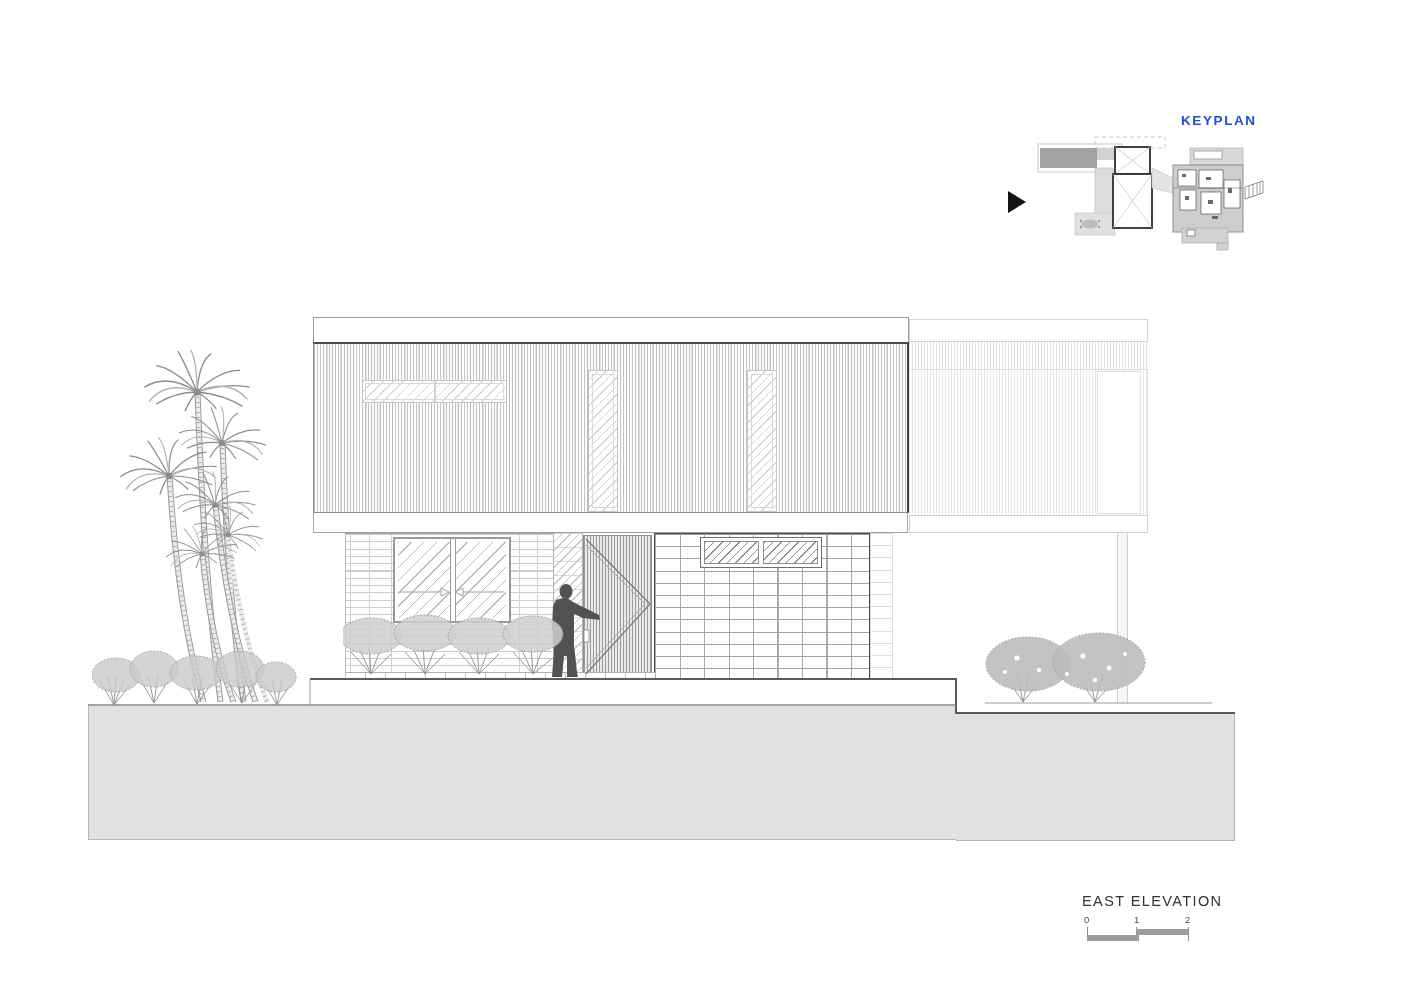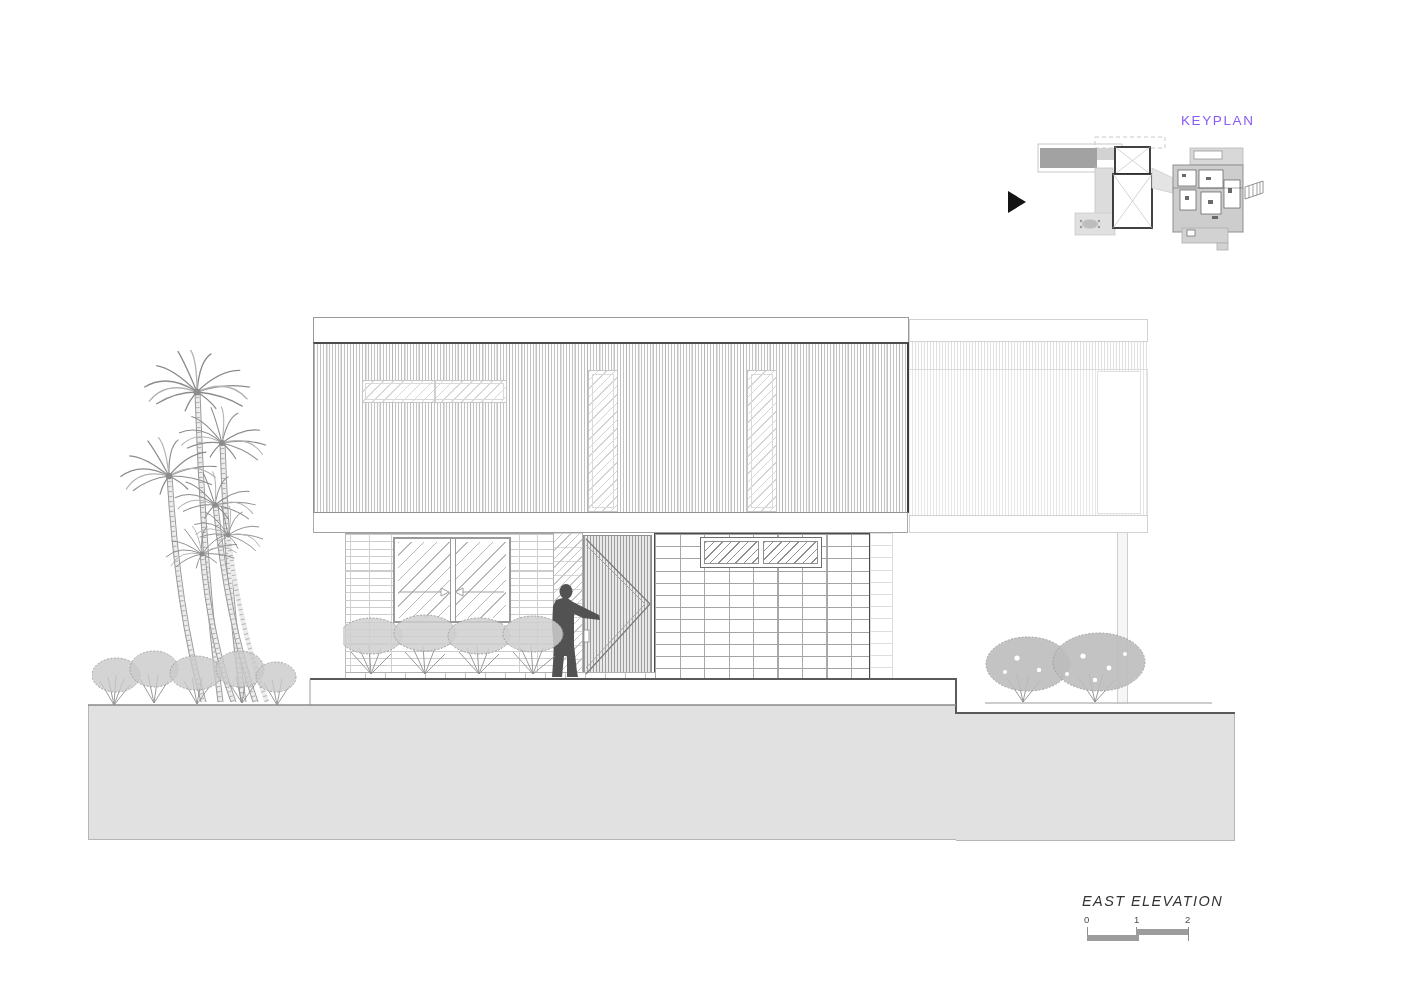--- a/index.html
+++ b/index.html
@@ -3,21 +3,21 @@
 <meta charset="utf-8">
 <style>
   html,body{margin:0;padding:0;background:#fff;}
   #canvas{
     position:relative;width:1415px;height:1000px;background:#ffffff;overflow:hidden;
     font-family:"Liberation Sans",sans-serif;
   }
   .abs{position:absolute;}
   
   .plan-title{
-    font-size:13.5px;letter-spacing:1.6px;color:#8b5cf6;font-weight:400;
+    font-size:13.5px;letter-spacing:1.6px;color:#1d4ed8;font-weight:700;
   }
   .elev-title{
     font-size:14.5px;letter-spacing:1.4px;color:#343434;font-weight:400;
   }
   
   .scalebar{width:108px;height:30px;}
   .scalebar .lbl{position:absolute;top:0;font-size:9.5px;color:#4a4a4a;}
   .scalebar .tick{position:absolute;top:13px;width:1px;height:14px;background:#8d8d8d;}
   .scalebar .seg-low{position:absolute;left:0;top:21px;width:52px;height:6px;background:#9c9c9c;}
   .scalebar .seg-high{position:absolute;left:52px;top:15px;width:52px;height:6px;background:#9c9c9c;}
@@ -437,21 +437,21 @@
         <circle cx="56" cy="40" r="2.2"></circle>
         <circle cx="22" cy="42" r="2"></circle>
       <circle cx="100" cy="26" r="2.6"></circle>
         <circle cx="126" cy="38" r="2.4"></circle>
         <circle cx="142" cy="24" r="2"></circle>
       <circle cx="84" cy="44" r="2"></circle>
         <circle cx="112" cy="50" r="2.2"></circle>
     </g>
   </svg>
 
-  <div class="abs elev-title" style="left:1082px;top:893px;font-style:italic;">EAST ELEVATION</div>
+  <div class="abs elev-title" style="left:1082px;top:893px;">EAST ELEVATION</div>
 
   <div class="abs scalebar" style="left:1084px;top:914px;">
     <span class="lbl" style="left:0px;">0</span>
     <span class="lbl" style="left:50px;">1</span>
     <span class="lbl" style="left:101px;">2</span>
     <span class="tick" style="left:3px;"></span>
     <span class="tick" style="left:52px;"></span>
     <span class="tick" style="left:104px;"></span>
     <span class="seg-low" style="left:3px;"></span>
     <span class="seg-high" style="left:52px;"></span>

